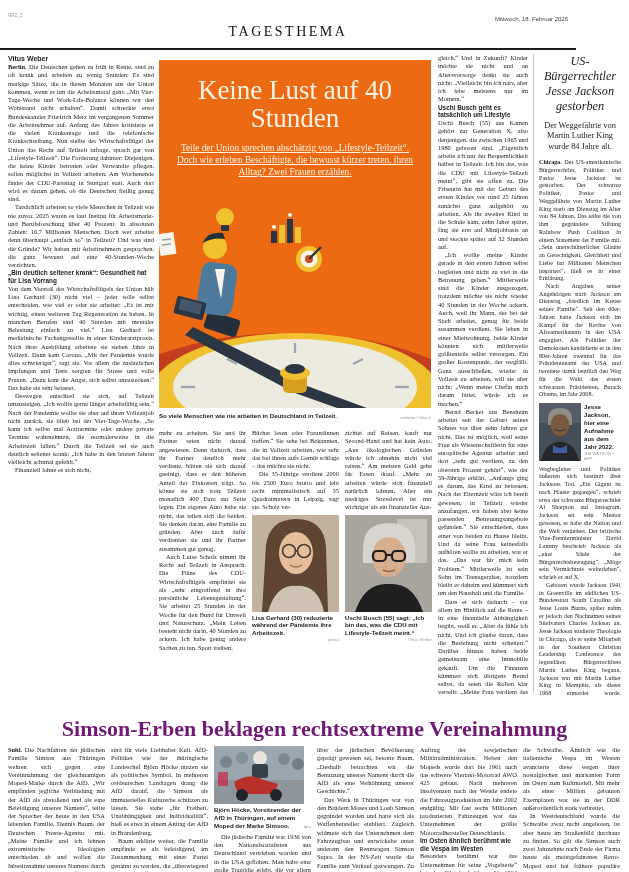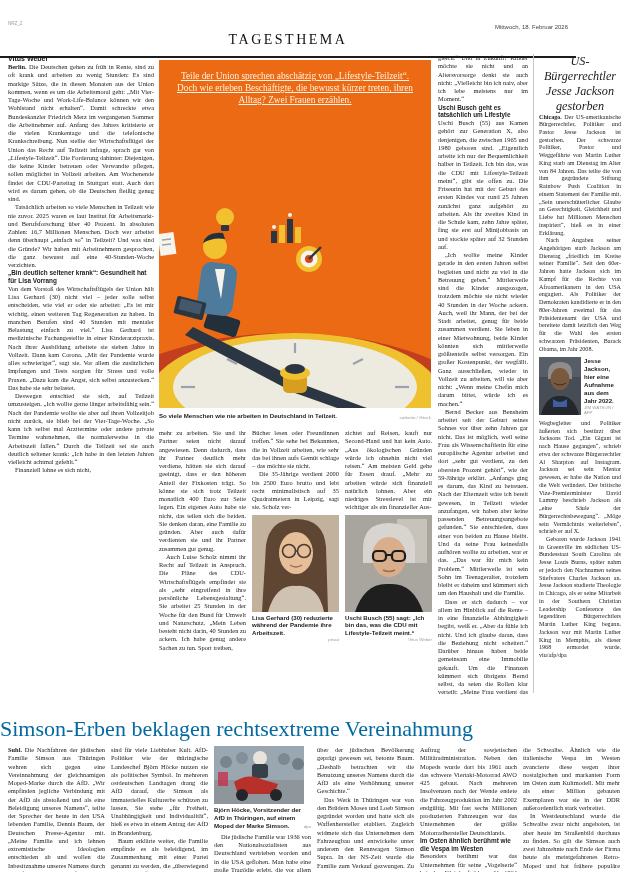--- a/index.html
+++ b/index.html
@@ -1,19 +1,19 @@
 <!DOCTYPE html>
 <html lang="de"><head>
 <meta charset="utf-8">
 <style>
   html,body{margin:0;padding:0;background:#e9e9e9;}
   .page{position:relative;width:629px;height:872px;background:#ffffff;overflow:hidden;
         font-family:"Liberation Serif",serif;color:#1c1c1c;margin:0 auto;}
   
-  .hdr{position:absolute;left:0;top:16px;width:576px;height:45px;}
+  .hdr{position:absolute;left:0;top:8px;width:576px;height:45px;}
   .hdr .edcode{position:absolute;left:8px;top:5px;font-family:"Liberation Sans",sans-serif;font-size:4.5px;color:#9a9a9a;}
   .hdr .section{position:absolute;left:0;right:0;top:16px;text-align:center;font-size:14px;letter-spacing:2.5px;color:#111;}
   .hdr .date{position:absolute;right:8px;top:8px;font-family:"Liberation Sans",sans-serif;font-size:6px;color:#444;}
   .hdr .rule{position:absolute;left:0;right:0;top:40px;border-top:2px solid #1d1d1d;}
   
   .bt{font-size:6.4px;line-height:1.29;text-align:justify;}
   .bt p{margin:0;}
   .ind{text-indent:7px;}
   .lw{font-weight:bold;}
   .sh{font-family:"Liberation Sans",sans-serif;font-weight:bold;font-size:6.4px;line-height:1.22;text-align:left;margin:5px 0 1.5px 0;}
@@ -38,21 +38,21 @@
   .photo svg{display:block;}
   
   .obit{position:absolute;left:539px;top:54px;width:82px;height:641px;overflow:hidden;}
   .obit h2{margin:0;text-align:center;font-weight:400;font-size:12.2px;line-height:1.22;white-space:normal;font-style:italic;}
   .obit .stand{margin:7px 2px 6px 2px;text-align:center;font-size:8.4px;line-height:1.3;}
   .obit .bt{font-size:6.1px;line-height:1.27;}
   .obit .photorow{display:flex;gap:3px;margin:4px 0;}
   .obit .photorow .jphoto{width:42px;height:58px;flex:0 0 auto;}
   .obit .photorow .jcap{flex:1;}
   
-  .sim-h{position:absolute;left:0;right:0;top:698px;font-weight:400;font-size:22px;color:#0369a1;}
+  .sim-h{position:absolute;left:0;right:0;top:698px;text-align:center;font-weight:700;font-size:22px;color:#701a75;}
   .sim-s{position:absolute;left:8px;right:8px;top:729px;text-align:center;font-size:7.8px;color:#222;white-space:nowrap;overflow:hidden;}
   .sim-cols{position:absolute;left:8px;top:746px;width:613px;height:126px;display:flex;gap:6px;overflow:hidden;}
   .sim-col{width:97px;flex:0 0 auto;overflow:hidden;}
   .mopedphoto{width:90px;height:58px;overflow:hidden;margin-bottom:2px;}
   .caprow{display:flex;justify-content:space-between;align-items:flex-end;gap:2px;}
 </style>
 </head>
 <body>
 
 <div class="page">
@@ -68,20 +68,21 @@
     <p class="byline">Vitus Weber</p>
     <p><span class="lw">Berlin.</span> <span>Die Deutschen gehen zu früh in Rente, sind zu oft krank und arbeiten zu wenig Stunden: Es sind markige Sätze, die in diesen Monaten aus der Union kommen, wenn es um die Arbeitsmoral geht: „Mit Vier-Tage-Woche und Work-Life-Balance können wir den Wohlstand nicht erhalten“. Damit schreckte etwa Bundeskanzler Friedrich Merz im vergangenen Sommer die Arbeitnehmer auf. Anfang des Jahres kritisierte er die vielen Krankentage und die telefonische Krankschreibung. Nun stellte der Wirtschaftsflügel der Union das Recht auf Teilzeit infrage, sprach gar von „Lifestyle-Teilzeit“. Die Forderung dahinter: Diejenigen, die keine Kinder betreuen oder Verwandte pflegen, sollen möglichst in Vollzeit arbeiten. Am Wochenende findet der CDU-Parteitag in Stuttgart statt. Auch dort wird es darum gehen, ob die Deutschen fleißig genug sind.</span></p>
     <p class="ind">Tatsächlich arbeiten so viele Menschen in Teilzeit wie nie zuvor. 2025 waren es laut Institut für Arbeitsmarkt- und Berufsforschung über 40 Prozent. In absoluten Zahlen: 16,7 Millionen Menschen. Doch wer arbeitet denn überhaupt „einfach so“ in Teilzeit? Und was sind die Gründe? Wir haben mit Arbeitnehmern gesprochen, die ganz bewusst auf eine 40-Stunden-Woche verzichten.</p>
     <p class="sh">„Bin deutlich seltener krank“: Gesundheit hat für Lisa Vorrang</p>
     <p>Von dem Vorstoß des Wirtschaftsflügels der Union hält Lisa Gerhard (30) nicht viel – jeder solle selbst entscheiden, wie viel er oder sie arbeitet: „Es ist mir wichtig, einen weiteren Tag Regeneration zu haben. In manchen Berufen sind 40 Stunden mit mentaler Belastung einfach zu viel.“ Lisa Gerhard ist medizinische Fachangestellte in einer Kinderarztpraxis. Nach ihrer Ausbildung arbeitete sie sieben Jahre in Vollzeit. Dann kam Corona. „Mit der Pandemie wurde alles schwieriger“, sagt sie. Vor allem die zusätzlichen Impfungen und Tests sorgten für Stress und volle Praxen. „Dazu kam die Angst, sich selbst anzustecken.“ Das habe sie sehr belastet.</p>
     <p class="ind">Deswegen entschied sie sich, auf Teilzeit umzusteigen. „Ich wollte gerne länger arbeitsfähig sein.“ Nach der Pandemie wollte sie aber auf ihren Vollzeitjob nicht zurück, sie blieb bei der Vier-Tage-Woche. „So kann ich selbst mal Arzttermine oder andere private Termine wahrnehmen, die normalerweise in die Arbeitszeit fallen.“ Durch die Teilzeit sei sie auch deutlich seltener krank: „Ich habe in den letzten Jahren vielleicht achtmal gefehlt.“</p>
     <p class="ind">Finanziell lohne es sich nicht,</p>
   </div>
 
   <div class="feature">
+    <h1>Keine Lust auf 40 Stunden</h1>
     <div class="stand">Teile der Union sprechen abschätzig von „Lifestyle-Teilzeit“. Doch wie erleben Beschäftigte, die bewusst kürzer treten, ihren Alltag? Zwei Frauen erzählen.</div>
     <svg width="272" height="205" viewBox="0 0 272 205" aria-hidden="true">
 
       <ellipse cx="130" cy="235" rx="215" ry="105" fill="#c23e1e"></ellipse>
       <ellipse cx="130" cy="242" rx="186" ry="90" fill="#e5791a"></ellipse>
       <ellipse cx="130" cy="250" rx="158" ry="76" fill="#efb42a"></ellipse>
 
       <ellipse cx="136" cy="190" rx="144" ry="60" fill="#f0c12e"></ellipse>
       <ellipse cx="136" cy="184" rx="122" ry="48" fill="#edeae0"></ellipse>
 
@@ -194,20 +195,21 @@
     <p>Uschi Busch (55) aus Kamen gehört zur Generation X, also denjenigen, die zwischen 1965 und 1980 geboren sind. „Eigentlich arbeite ich nur der Bequemlichkeit halber in Teilzeit. Ich bin das, was die CDU mit Lifestyle-Teilzeit meint“, gibt sie offen zu. Die Friseurin hat mit der Geburt des ersten Kindes vor rund 25 Jahren zunächst ganz aufgehört zu arbeiten. Als ihr zweites Kind in die Schule kam, zehn Jahre später, fing sie erst auf Minijobbasis an und stockte später auf 32 Stunden auf.</p>
     <p class="ind">„Ich wollte meine Kinder gerade in den ersten Jahren selbst begleiten und nicht zu viel in die Betreuung geben.“ Mittlerweile sind die Kinder ausgezogen, trotzdem möchte sie nicht wieder 40 Stunden in der Woche ackern. Auch, weil ihr Mann, der bei der Stadt arbeitet, genug für beide zusammen verdient. Sie leben in einer Mietwohnung, beide Kinder könnten sich mittlerweile größtenteils selbst versorgen. Ein großer Kostenpunkt, der wegfällt. Ganz ausschließen, wieder in Vollzeit zu arbeiten, will sie aber nicht: „Wenn meine Chefin mich darum bittet, würde ich es machen.“</p>
     <p class="ind">Bernd Becker aus Bensheim arbeitet seit der Geburt seines Sohnes vor über zehn Jahren gar nicht. Das ist möglich, weil seine Frau als Wissenschaftlerin für eine europäische Agentur arbeitet und dort „sehr gut verdient, zu den obersten Prozent gehört“, wie der 59-Jährige erklärt. „Anfangs ging es darum, das Kind zu betreuen. Nach der Elternzeit wäre ich bereit gewesen, in Teilzeit wieder anzufangen, wir haben aber keine passenden Betreuungsangebote gefunden.“ Sie entschieden, dass einer von beiden zu Hause bleibt. Und da seine Frau keinesfalls aufhören wollte zu arbeiten, war er das. „Das war für mich kein Problem.“ Mittlerweile ist sein Sohn im Teenageralter, trotzdem bleibt er daheim und kümmert sich um den Haushalt und die Familie.</p>
     <p class="ind">Dass er sich dadurch – vor allem im Hinblick auf die Rente – in eine finanzielle Abhängigkeit begibt, weiß er. „Aber da fühle ich nicht. Und ich glaube daran, dass die Beziehung nicht scheitert.“ Darüber hinaus haben beide gemeinsam eine Immobilie gekauft. Um die Finanzen kümmert sich übrigens Bernd selbst, da seien die Rollen klar verteilt: „Meine Frau verdient das Geld und ich habe den Überblick darüber.“</p>
   </div>
 
   <div class="vrule"></div>
 
   <div class="obit">
     <h2>US-Bürgerrechtler Jesse Jackson gestorben</h2>
+    <div class="stand">Der Weggefährte von Martin Luther King wurde 84 Jahre alt.</div>
     <div class="bt">
       <p><span class="lw">Chicago.</span> <span>Der US-amerikanische Bürgerrechtler, Politiker und Pastor Jesse Jackson ist gestorben. Der schwarze Politiker, Pastor und Weggefährte von Martin Luther King starb am Dienstag im Alter von 84 Jahren. Das teilte die von ihm gegründete Stiftung Rainbow Push Coalition in einem Statement der Familie mit. „Sein unerschütterlicher Glaube an Gerechtigkeit, Gleichheit und Liebe hat Millionen Menschen inspiriert“, hieß es in einer Erklärung.</span></p>
       <p class="ind">Nach Angaben seiner Angehörigen starb Jackson am Dienstag „friedlich im Kreise seiner Familie“. Seit den 60er-Jahren hatte Jackson sich im Kampf für die Rechte von Afroamerikanern in den USA engagiert. Als Politiker der Demokraten kandidierte er in den 80er-Jahren zweimal für das Präsidentenamt der USA und bereitete damit letztlich den Weg für die Wahl des ersten schwarzen Präsidenten, Barack Obama, im Jahr 2008.</p>
       <div class="photorow">
         <div class="jphoto">
           <svg width="42" height="58" viewBox="0 0 42 58" aria-hidden="true">
             <rect width="42" height="58" fill="#474d54"></rect>
             <rect x="0" y="0" width="42" height="20" fill="#565d66"></rect>
             <path d="M9 16 q0 -11 12 -11 q12 0 12 11 l0 6 l-24 0 z" fill="#8f8d8a"></path>
             <ellipse cx="21" cy="22" rx="9.5" ry="11" fill="#7a5a3f"></ellipse>

